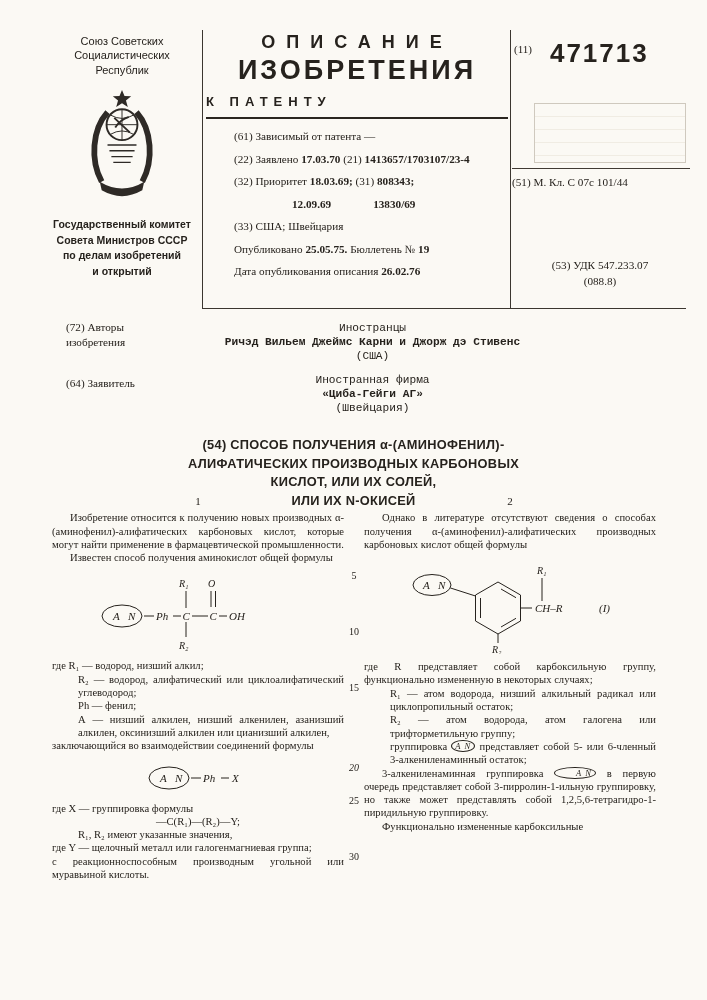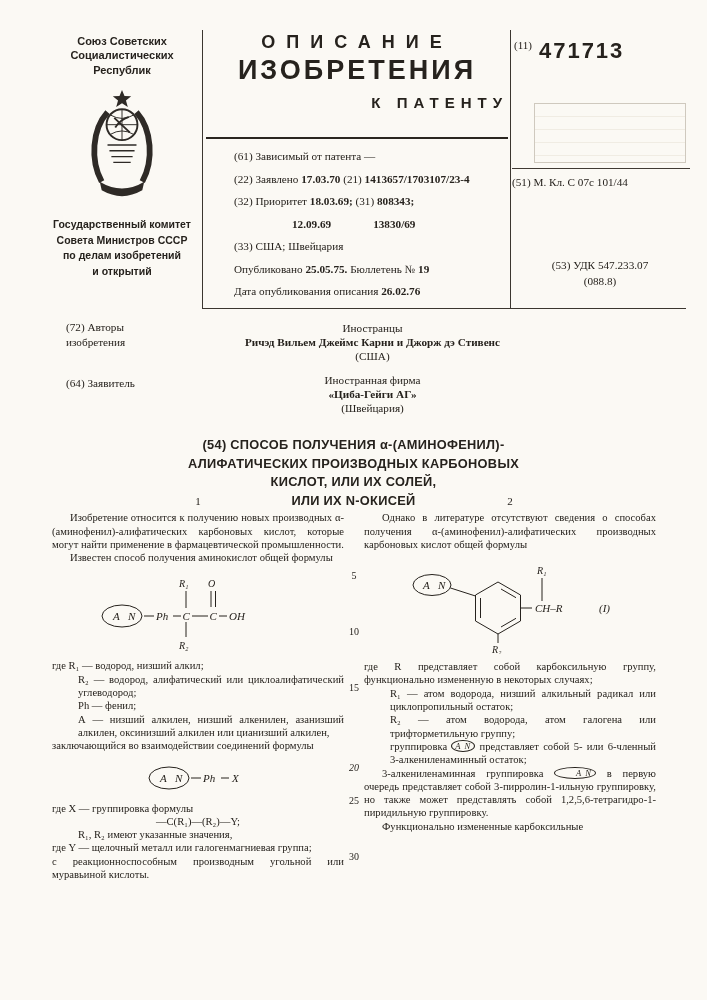--- a/index.html
+++ b/index.html
@@ -3,54 +3,54 @@
 <meta charset="utf-8">
 <style>
   *{box-sizing:border-box;}
   html,body{margin:0;padding:0;background:#cfccc5;}
   .page{position:relative;width:707px;height:1000px;margin:0 auto;background:#fbf9f4;
         color:#26221d;font-family:"Liberation Serif",serif;overflow:hidden;}
   .abs{position:absolute;}
 
   
   .hdr-left{left:44px;top:34px;width:156px;text-align:center;}
-  .union{font-family:"Liberation Sans",sans-serif;font-weight:700;font-size:11px;line-height:1.3;white-space:pre-line;}
+  .union{font-family:"Liberation Sans",sans-serif;font-weight:400;font-size:11px;line-height:1.3;white-space:pre-line;}
   .emblem-wrap{margin-top:10px;}
   .committee{font-family:"Liberation Sans",sans-serif;font-weight:700;font-size:10.5px;line-height:1.5;white-space:pre-line;margin-top:12px;}
 
   
   .hdr-center{left:206px;top:32px;width:302px;}
   .doc1{font-family:"Liberation Sans",sans-serif;font-weight:700;font-size:18px;letter-spacing:11px;text-align:center;white-space:nowrap;}
   .doc2{font-family:"Liberation Sans",sans-serif;font-weight:700;font-size:27px;letter-spacing:3px;text-align:center;white-space:nowrap;margin-top:2px;}
-  .subtype{font-family:"Liberation Sans",sans-serif;font-weight:700;font-size:15px;letter-spacing:6px;text-align:right;
-           margin-top:8px;padding-bottom:26px;border-bottom:2px solid #2a2620;}
+  .subtype{font-family:"Liberation Sans",sans-serif;font-weight:700;font-size:13px;letter-spacing:6px;text-align:left;
+           margin-top:8px;padding-bottom:8px;border-bottom:2px solid #2a2620;}
   .bib{margin-top:11px;font-size:11.2px;}
   .bib-row{margin-bottom:10.5px;white-space:nowrap;margin-left:28px;}
   .bib-row b{font-weight:700;}
   .bib-indent{padding-left:58px;}
   .bib-gap{display:inline-block;width:42px;}
 
   
   .hdr-right{left:514px;top:38px;width:176px;}
   .pub-code{font-size:11px;vertical-align:9px;}
-  .pub-number{font-family:"Liberation Sans",sans-serif;font-weight:700;font-size:22px;letter-spacing:2px;margin-left:7px;text-align:right;}
+  .pub-number{font-family:"Liberation Sans",sans-serif;font-weight:700;font-size:26px;letter-spacing:2px;margin-left:18px;text-align:right;}
   .stamp-box{left:534px;top:103px;width:152px;height:60px;border:1px solid #cfc9be;
              background:repeating-linear-gradient(180deg,transparent 0 12px,#f0ece3 12px 13px);}
   .mkl{left:512px;top:168px;width:178px;border-top:1px solid #403a33;padding-top:7px;font-size:11.2px;}
   .udk{left:514px;top:258px;width:172px;text-align:center;font-size:11.2px;line-height:1.4;}
 
   
   .vline{width:1px;background:#3b362f;top:30px;height:278px;}
   .v1{left:202px;} .v2{left:510px;}
   .hline{left:202px;top:308px;width:484px;height:1px;background:#3b362f;}
 
   
   .a72{left:66px;top:320px;width:130px;font-size:11.2px;line-height:1.35;white-space:pre-line;}
   .a71{left:66px;top:377px;width:130px;font-size:11.2px;}
-  .center-col{left:205px;width:335px;text-align:center;font-size:11.2px;}
+  .center-col{left:205px;width:335px;text-align:center;font-size:11.2px;font-family:Liberation Mono, monospace;}
   .names{font-weight:700;}
 
   
   .title54{left:0;top:436px;width:707px;text-align:center;font-family:"Liberation Sans",sans-serif;
            font-weight:700;font-size:12.8px;line-height:1.45;letter-spacing:.3px;white-space:pre-line;}
 
   
   .col{width:292px;font-size:10.6px;line-height:13.3px;text-align:justify;}
   .col1{left:52px;top:495px;}
   .col2{left:364px;top:495px;}

